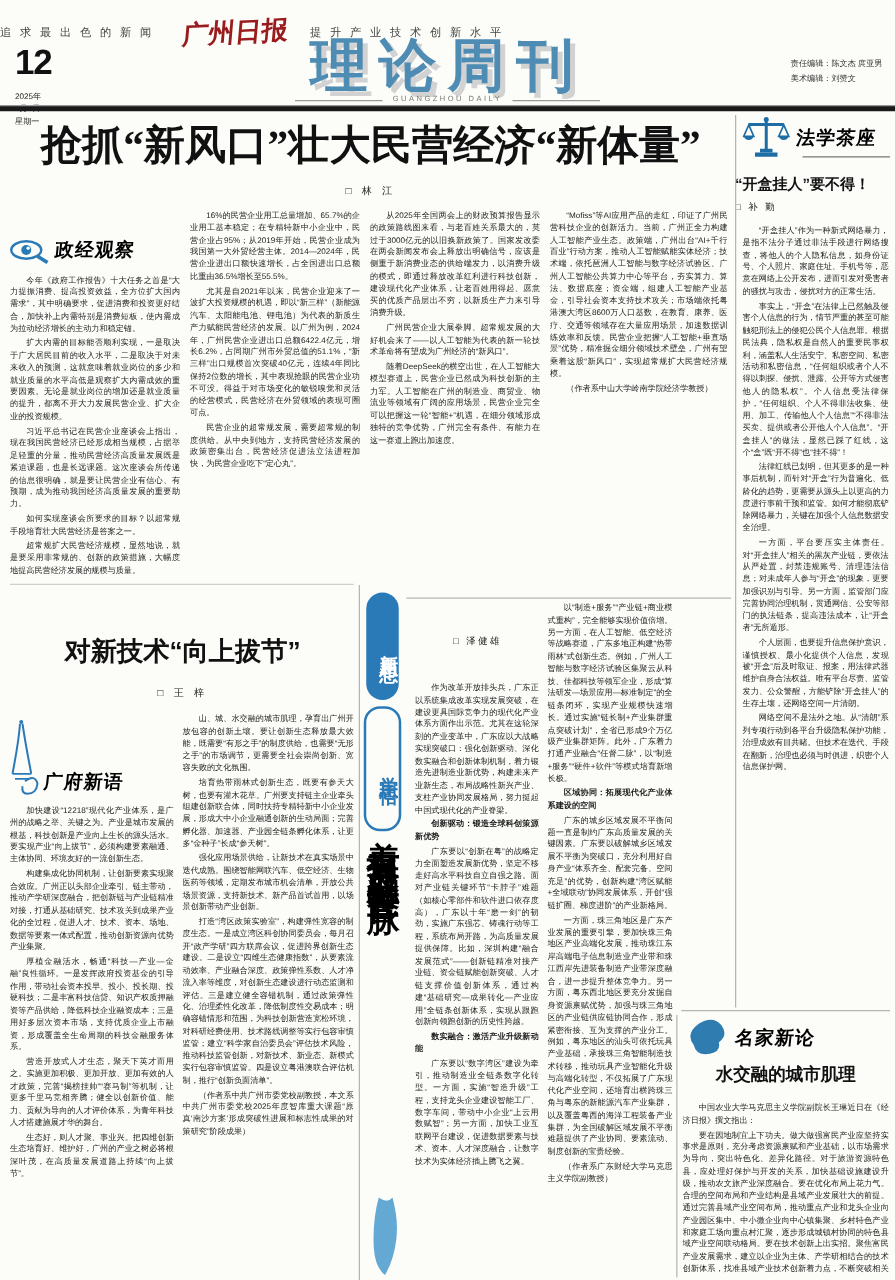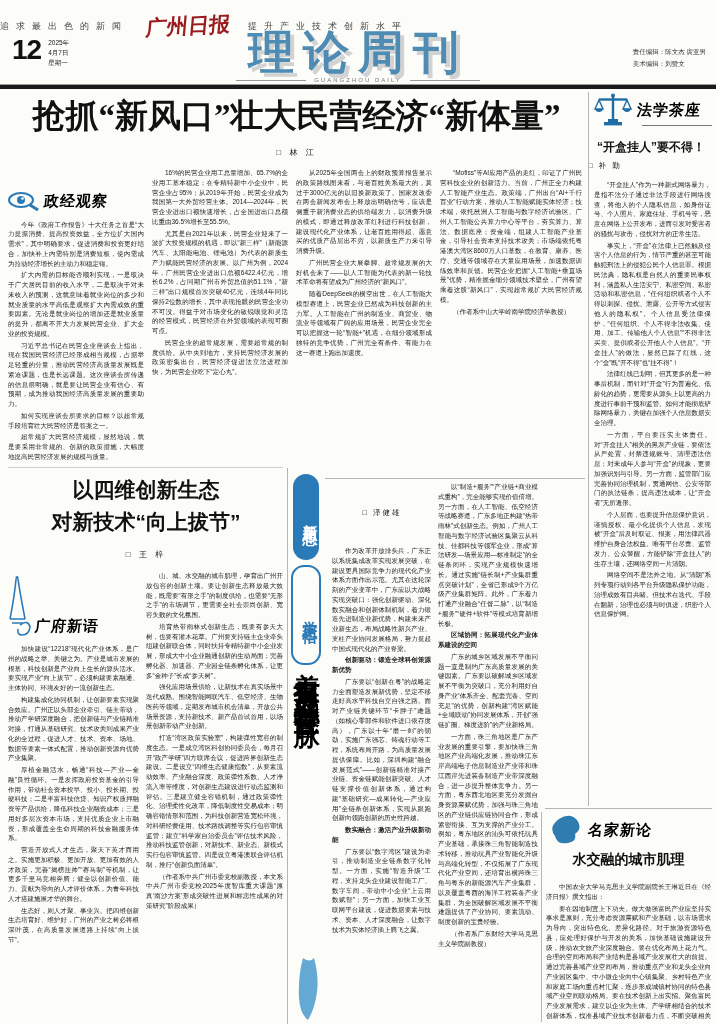--- a/index.html
+++ b/index.html
@@ -3,21 +3,21 @@
 <meta charset="utf-8">
 <style>
   html,body{margin:0;padding:0;background:#e8e8e4;}
   .page{position:relative;width:716px;height:1024px;margin:0 auto;background:#fcfcf9;
         font-family:"Liberation Sans",sans-serif;color:#111;overflow:hidden;}
   
   .masthead-row{position:absolute;top:12px;left:0;right:0;display:flex;justify-content:flex-start;align-items:center;gap:18px;}
   .slogan{font-size:9px;letter-spacing:7px;color:#444;white-space:nowrap;}
   .gz-logo{font-family:"Liberation Serif",serif;font-size:21px;font-weight:bold;color:#9a1b1e;
            transform:skewX(-8deg) rotate(-3deg);white-space:nowrap;}
-  .page-num-block{position:absolute;left:12px;top:36px;display:flex;gap:7px;align-items:flex-start;}
+  .page-num-block{position:absolute;left:12px;top:36px;display:flex;gap:7px;align-items:flex-start;flex-direction:column;}
   .page-num{font-size:28px;font-weight:bold;line-height:1;letter-spacing:-1px;}
   .date-block{font-size:6.5px;line-height:1.55;color:#222;padding-top:2px;}
   .weekly-title{position:absolute;top:22px;left:0;right:0;text-align:center;
         font-family:Liberation Serif, serif;font-size:46px;font-weight:bold;color:#4e8cb4;
         letter-spacing:9px;text-shadow:4px 4px 0 #d2d2d2;white-space:nowrap;}
   .english-line{position:absolute;top:77px;left:0;right:0;display:flex;justify-content:center;align-items:center;gap:8px;
         font-size:6px;letter-spacing:2px;color:#777;}
   .eline{width:70px;height:1px;background:#999;}
   .editors{position:absolute;right:10px;top:46px;font-size:6.5px;line-height:1.8;color:#333;}
   .header-rule{position:absolute;top:84px;left:0;width:716px;height:4px;background:#1a1a1a;border-top:1px solid #9a9a9a;}
@@ -31,21 +31,21 @@
           letter-spacing:1px;white-space:nowrap;color:#000;}
   .stamp{display:flex;align-items:center;gap:4px;margin:4px 0 7px;}
   
   .lead-headline{position:absolute;top:94px;left:8px;width:577px;text-align:center;
         font-family:"Liberation Serif",serif;font-size:33px;font-weight:bold;letter-spacing:0px;white-space:nowrap;}
   .lead-byline{position:absolute;top:147px;left:8px;width:577px;text-align:center;}
   .tcol{position:absolute;top:168px;width:136px;height:294px;}
   
   .law-header{position:absolute;left:594px;top:93px;display:flex;align-items:center;gap:5px;}
   .law-rule{position:absolute;left:642px;top:125px;width:70px;height:1px;background:#777;}
-  .law-headline{position:absolute;left:588px;top:139px;width:126px;text-align:center;font-size:12px;font-weight:bold;white-space:nowrap;}
+  .law-headline{position:absolute;left:588px;top:139px;width:126px;font-size:12px;font-weight:bold;white-space:nowrap;}
   .law-byline{position:absolute;left:588px;top:161px;width:126px;text-align:left;font-size:7.5px;letter-spacing:2px;}
   .law-col{position:absolute;left:594px;top:180px;width:117px;height:624px;}
   
   .expert-header{position:absolute;left:549px;top:814px;display:flex;align-items:center;gap:5px;}
   .expert-headline{position:absolute;left:545px;top:851px;width:167px;text-align:center;font-size:14px;font-weight:bold;white-space:nowrap;}
   .expert-col{position:absolute;left:546px;top:882px;width:165px;height:138px;}
   
   .eco-headline{position:absolute;left:8px;top:474px;width:276px;text-align:center;font-size:21px;font-weight:bold;line-height:1.5;}
   .eco-byline{position:absolute;left:8px;top:549px;width:276px;text-align:center;}
   .bcolA{position:absolute;left:8px;top:571px;width:131px;height:450px;}
@@ -180,21 +180,21 @@
   </div>
   <div class="expert-headline">水交融的城市肌理</div>
   <div class="expert-col news">
     <div>
         <p>中国农业大学马克思主义学院副院长王琳近日在《经济日报》撰文指出：</p>
         <p>要在因地制宜上下功夫。做大做强富民产业应坚持实事求是原则，充分考虑资源禀赋和产业基础，以市场需求为导向，突出特色化、差异化路径。对于旅游资源特色县，应处理好保护与开发的关系，加快基础设施建设升级，推动农文旅产业深度融合。要在优化布局上花力气。合理的空间布局和产业结构是县域产业发展壮大的前提。通过完善县域产业空间布局，推动重点产业和龙头企业向产业园区集中、中小微企业向中心镇集聚、乡村特色产业和家庭工场向重点村汇聚，逐步形成城镇村协同的特色县域产业空间联动格局。要在技术创新上出实招。聚焦富民产业发展需求，建立以企业为主体、产学研相结合的技术创新体系，找准县域产业技术创新着力点，不断突破相关技术瓶颈，着力促进科技创新和产业创新深度融合，提升产业技术创新水平，激发县域富民产业发展活力。</p>
       </div>
   </div>
 
   <div class="eco-headline">
-    <span>以四维创新生态</span><br>
+    <br>
     <span>对新技术“向上拔节”</span>
   </div>
   <div class="eco-byline byline">□ 王 梓</div>
 
   <div class="bcolA news">
     <div class="gz-stamp">
       <svg width="24" height="62" viewBox="0 0 24 62">
         <circle cx="9" cy="2.5" r="1.6" fill="#2b7ab8"></circle>
         <path d="M8 4 C7 18 5 28 2 44 M10 4 C12 18 14 28 17 44" fill="none" stroke="#2b7ab8" stroke-width="1.6"></path>
         <path d="M2 44 L17 44 M4 48 L15 48" stroke="#2b7ab8" stroke-width="1.4"></path>

